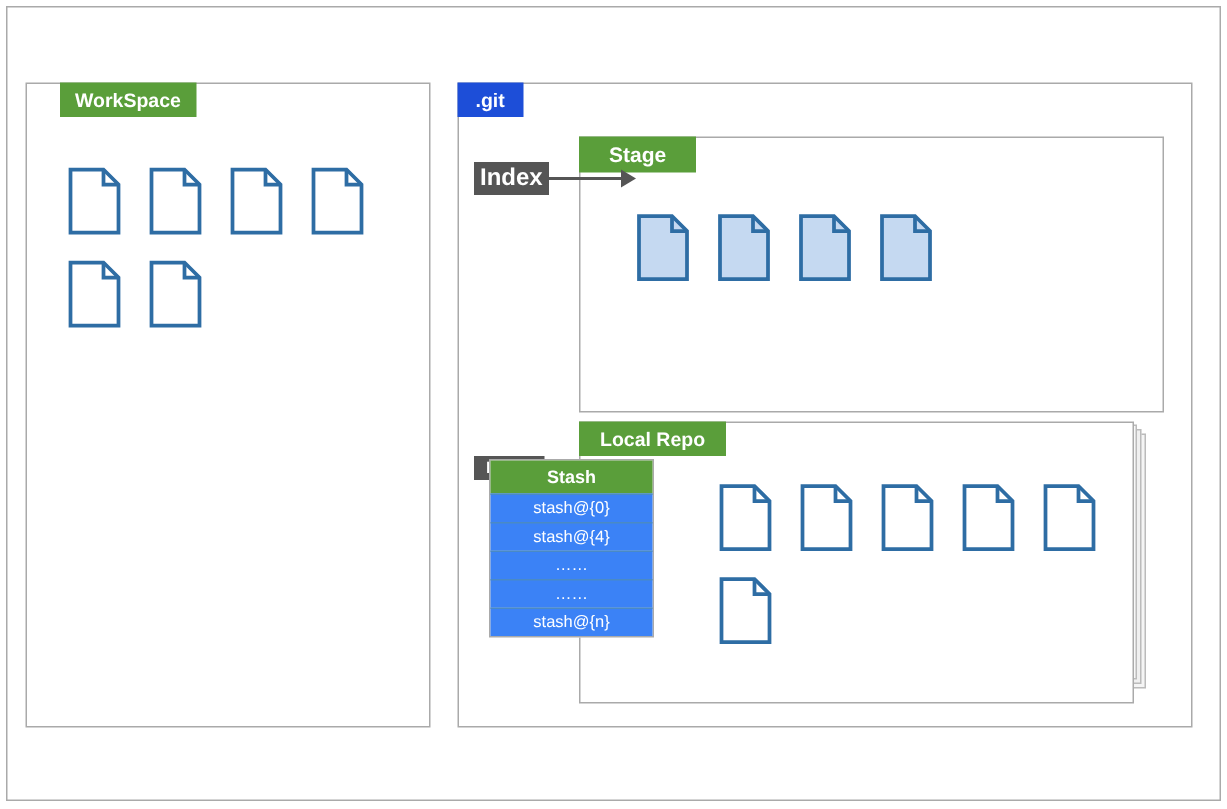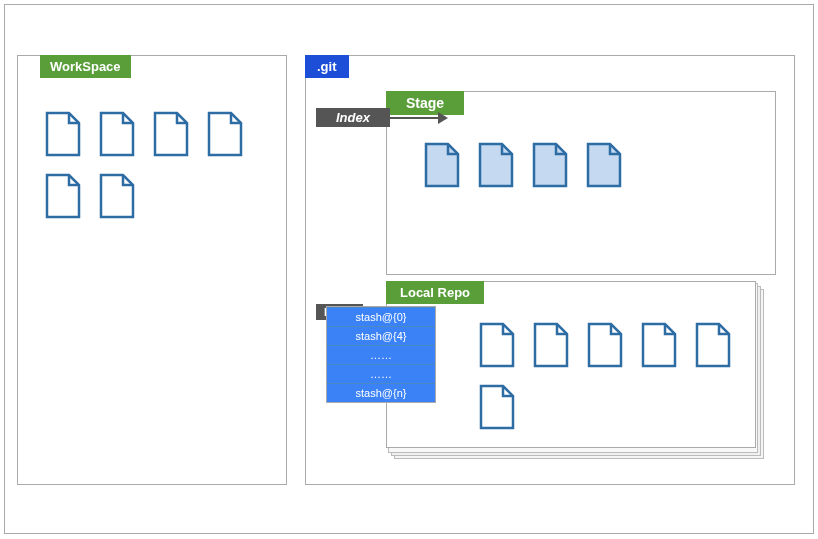--- a/index.html
+++ b/index.html
@@ -93,21 +93,21 @@
       color: #fff;
       padding: 4px 20px;
       font-size: 14px;
       font-weight: bold;
     }
 
     .local-repo-box {
       position: absolute;
       top: 0; left: 0;
       width: 370px;
-      height: 167px;
+      height: 188px;
       border: 1.5px solid #aaa;
       background: #fff;
       z-index: 5;
       text-align: right;
     }
 
     .local-repo-label {
       position: absolute;
       top: -1px; left: -1px;
       background: #5a9e3a;
@@ -221,21 +221,21 @@
             <path d="M26 2 L26 12 L36 12" stroke="#2e6da4" stroke-width="2.5" fill="none"></path>
           </svg>
       </div>
     </div>
   </div>
 
   <div class="git-box">
     <div class="git-label">.git</div>
 
     <div style="position:absolute; top:52px; left:10px; display:flex; align-items:center; z-index:10;">
-      <div style="background:#555; color:#fff; padding:2px 20px; font-size:13px; font-weight:bold; margin-right:0;font-style:italic;">Index</div>
+      <div style="background:#555; color:#fff; padding:2px 4px; font-size:16px; font-weight:bold; margin-right:0;">Index</div>
       <div style="width:50px; height:2px; background:#555; position:relative;">
         <div style="position:absolute; right:-8px; top:-5px; border-left:10px solid #555; border-top:6px solid transparent; border-bottom:6px solid transparent;"></div>
       </div>
     </div>
 
     <div class="stage-box">
       <div class="stage-label">Stage</div>
       <div class="files-grid-stage">
         <div class="file-icon">
           <svg viewBox="0 0 38 46" fill="none">
@@ -314,20 +314,21 @@
             <svg viewBox="0 0 38 46" fill="none">
                 <path d="M4 2 H26 L36 12 V44 H4 Z" stroke="#2e6da4" stroke-width="2.5" fill="white"></path>
                 <path d="M26 2 L26 12 L36 12" stroke="#2e6da4" stroke-width="2.5" fill="none"></path>
               </svg>
           </div>
         </div>
       </div>
     </div>
 
     <div class="stash-box">
+      <div class="stash-header">Stash</div>
       <div class="stash-item">stash@{0}</div>
       <div class="stash-item">stash@{4}</div>
       <div class="stash-item">……</div>
       <div class="stash-item">……</div>
       <div class="stash-item">stash@{n}</div>
     </div>
 
   </div>
 
 </div>

